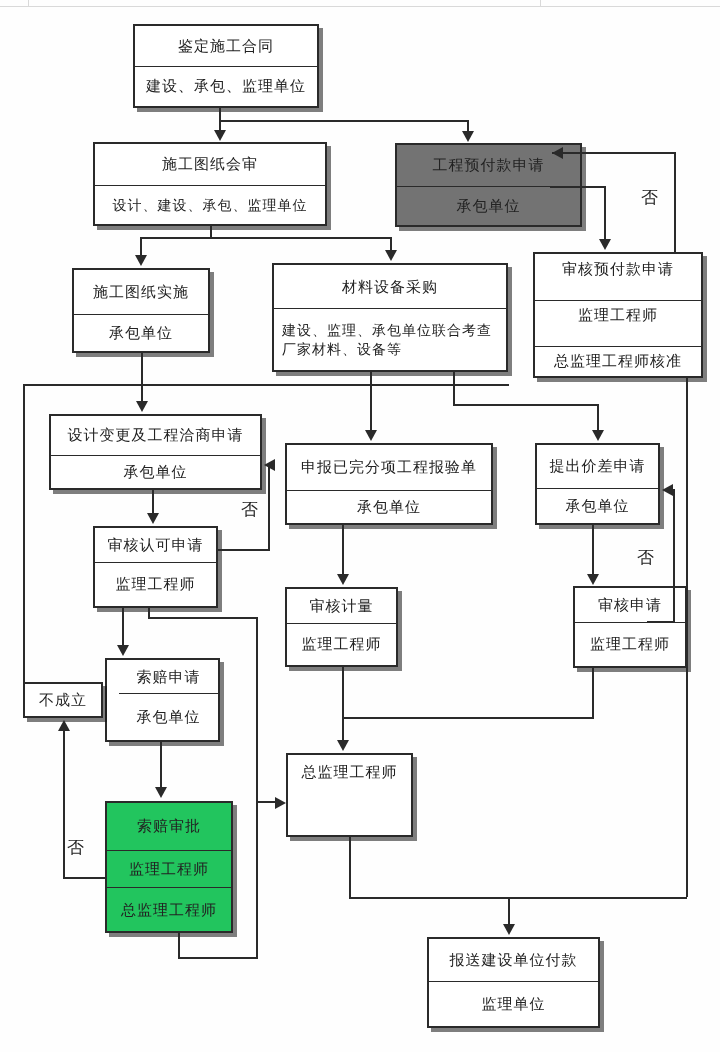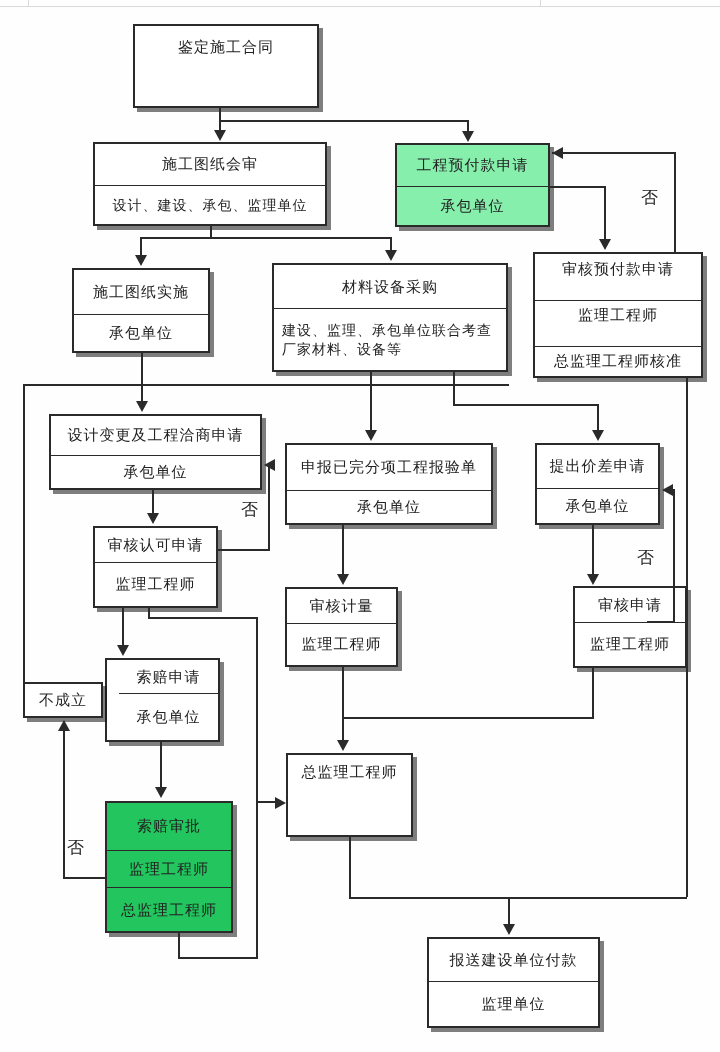--- a/index.html
+++ b/index.html
@@ -31,26 +31,27 @@
     position:absolute;color:#222222;font-size:17px;letter-spacing:1px;
     font-family:"Liberation Sans","DejaVu Sans",sans-serif;
   }
 </style>
 </head>
 <body>
 
 <div class="canvas">
     <div class="fbox" style="left: 133px; top: 24px; width: 186px; height: 84px; border-color: rgb(42, 42, 42); background: rgb(255, 255, 255);">
       <div class="frow" style="height: 42px; color: rgb(34, 34, 34);">鉴定施工合同</div>
+      <div class="frow" style="height: 42px; color: rgb(34, 34, 34);">建设、承包、监理单位</div>
     </div>
     <div class="fbox" style="left: 93px; top: 142px; width: 234px; height: 84px; border-color: rgb(42, 42, 42); background: rgb(255, 255, 255);">
       <div class="frow" style="height: 43px; font-size: 15px; color: rgb(34, 34, 34);">施工图纸会审</div>
       <div class="frow" style="height: 41px; font-size: 14px; color: rgb(34, 34, 34);">设计、建设、承包、监理单位</div>
     </div>
-    <div class="fbox" style="left: 395px; top: 143px; width: 155px; height: 84px; border-color: rgb(42, 42, 42); background: #86efac;">
+    <div class="fbox" style="left: 395px; top: 143px; width: 187px; height: 84px; border-color: rgb(42, 42, 42); background: #737373;">
       <div class="frow" style="height: 43px; color: rgb(34, 34, 34);">工程预付款申请</div>
       <div class="frow" style="height: 41px; color: rgb(34, 34, 34);">承包单位</div>
     </div>
     <div class="fbox" style="left: 533px; top: 252px; width: 170px; height: 126px; border-color: rgb(42, 42, 42); background: rgb(255, 255, 255); gap: 16px;">
       <div class="frow" style="height: 42px; color: rgb(34, 34, 34);">审核预付款申请</div>
       <div class="frow" style="height: 42px; color: rgb(34, 34, 34);">监理工程师</div>
       <div class="frow" style="height: 42px; color: rgb(34, 34, 34);">总监理工程师核准</div>
     </div>
     <div class="fbox" style="left: 72px; top: 268px; width: 138px; height: 85px; border-color: rgb(42, 42, 42); background: rgb(255, 255, 255);">
       <div class="frow" style="height: 46px; color: rgb(34, 34, 34);">施工图纸实施</div>

